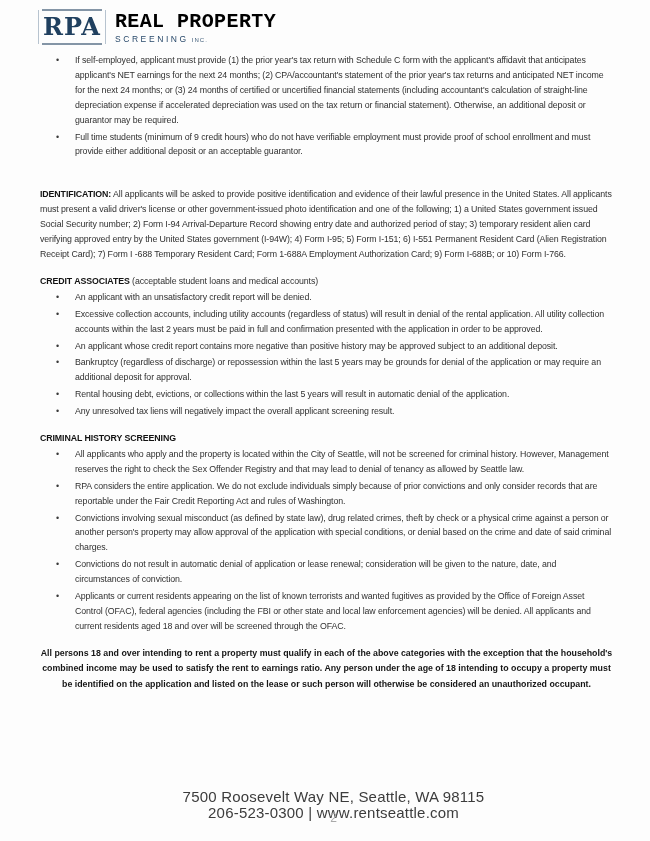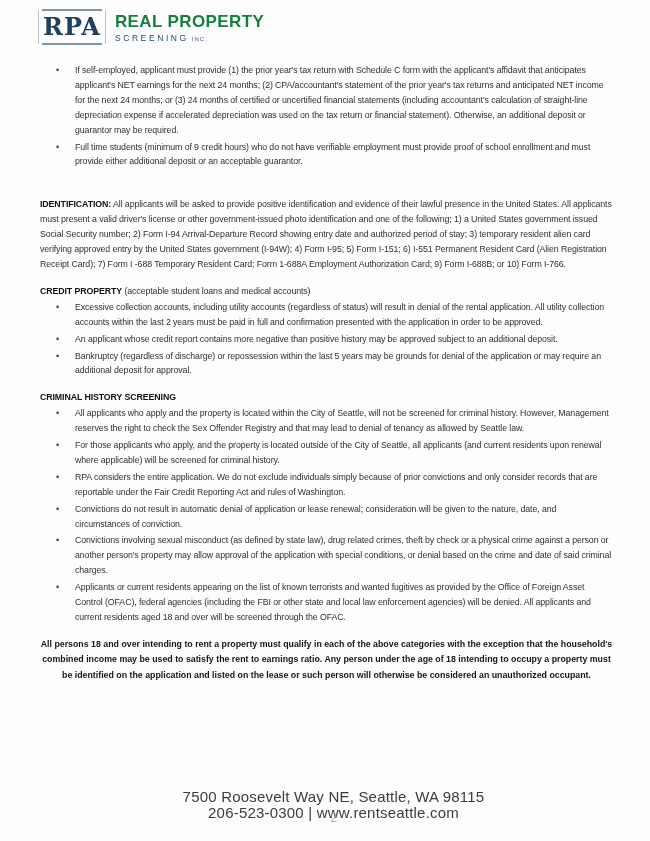--- a/index.html
+++ b/index.html
@@ -38,32 +38,33 @@
     position:relative;
   }
   .monogram::before, .monogram::after {
     content:"";
     position:absolute; left:3px; right:3px; height:2px;
     background:#20405f; opacity:.55;
   }
   .monogram::before { top:-1px; }
   .monogram::after  { bottom:-1px; }
   .logo-text .title {
-    font-weight:bold; font-size:17px; letter-spacing:.4px;
-    color:#15803d;
+    font-weight:bold; font-size:20px; letter-spacing:.4px;
+    color:#000000;
+    font-family:Liberation Mono, monospace;
   }
   .logo-text .subtitle {
     font-size:8.5px; letter-spacing:2.6px; color:#2a4a6b; margin-top:1px;
   }
   .logo-text .subtitle .inc { font-size:6px; letter-spacing:1px; margin-left:3px; color:#3c5possible; }
   .logo-text .subtitle .inc { font-size:6px; letter-spacing:1px; margin-left:3px; color:#3c5a77; }
 
   
   .content {
-    position:absolute; top:63px; left:40px; width:573px;
+    position:absolute; top:53px; left:40px; width:573px;
     font-size:8.8px; line-height:14.9px; letter-spacing:-0.1px;
     text-align:left;
   }
   ul { margin:0; padding:0; list-style:none; }
   li {
     position:relative;
     padding-left:35px;
     margin-bottom:2px;
   }
   li::before {
@@ -113,36 +114,38 @@
   <main class="content">
 
     <ul>
       <li>If self-employed, applicant must provide (1) the prior year's tax return with Schedule C form with the applicant's affidavit that anticipates applicant's NET earnings for the next 24 months; (2) CPA/accountant's statement of the prior year's tax returns and anticipated NET income for the next 24 months; or (3) 24 months of certified or uncertified financial statements (including accountant's calculation of straight-line depreciation expense if accelerated depreciation was used on the tax return or financial statement). Otherwise, an additional deposit or guarantor may be required.</li>
       <li>Full time students (minimum of 9 credit hours) who do not have verifiable employment must provide proof of school enrollment and must provide either additional deposit or an acceptable guarantor.</li>
     </ul>
 
     <p class="para"><b>IDENTIFICATION:</b><span> All applicants will be asked to provide positive identification and evidence of their lawful presence in the United States. All applicants must present a valid driver's license or other government-issued photo identification and one of the following; 1) a United States government issued Social Security number; 2) Form I-94 Arrival-Departure Record showing entry date and authorized period of stay; 3) temporary resident alien card verifying approved entry by the United States government (I-94W); 4) Form I-95; 5) Form I-151; 6) I-551 Permanent Resident Card (Alien Registration Receipt Card); 7) Form I -688 Temporary Resident Card; Form 1-688A Employment Authorization Card; 9) Form I-688B; or 10) Form I-766.</span></p>
 
     <section class="section">
-      <p class="section-head"><b>CREDIT PROPERTY</b><span> (acceptable student loans and medical accounts)</span></p>
+      <p class="section-head"><b>CREDIT ASSOCIATES</b><span> (acceptable student loans and medical accounts)</span></p>
       <ul>
+        <li>An applicant with an unsatisfactory credit report will be denied.</li>
         <li>Excessive collection accounts, including utility accounts (regardless of status) will result in denial of the rental application. All utility collection accounts within the last 2 years must be paid in full and confirmation presented with the application in order to be approved.</li>
         <li>An applicant whose credit report contains more negative than positive history may be approved subject to an additional deposit.</li>
         <li>Bankruptcy (regardless of discharge) or repossession within the last 5 years may be grounds for denial of the application or may require an additional deposit for approval.</li>
+        <li>Rental housing debt, evictions, or collections within the last 5 years will result in automatic denial of the application.</li>
+        <li>Any unresolved tax liens will negatively impact the overall applicant screening result.</li>
       </ul>
     </section>
 
     <section class="section">
       <p class="section-head"><b>CRIMINAL HISTORY SCREENING</b></p>
       <ul>
         <li>All applicants who apply and the property is located within the City of Seattle, will not be screened for criminal history. However, Management reserves the right to check the Sex Offender Registry and that may lead to denial of tenancy as allowed by Seattle law.</li>
-        <li>For those applicants who apply, and the property is located outside of the City of Seattle, all applicants (and current residents upon renewal where applicable) will be screened for criminal history.</li>
         <li>RPA considers the entire application. We do not exclude individuals simply because of prior convictions and only consider records that are reportable under the Fair Credit Reporting Act and rules of Washington.</li>
+        <li>Convictions involving sexual misconduct (as defined by state law), drug related crimes, theft by check or a physical crime against a person or another person's property may allow approval of the application with special conditions, or denial based on the crime and date of said criminal charges.</li>
         <li>Convictions do not result in automatic denial of application or lease renewal; consideration will be given to the nature, date, and circumstances of conviction.</li>
-        <li>Convictions involving sexual misconduct (as defined by state law), drug related crimes, theft by check or a physical crime against a person or another person's property may allow approval of the application with special conditions, or denial based on the crime and date of said criminal charges.</li>
         <li>Applicants or current residents appearing on the list of known terrorists and wanted fugitives as provided by the Office of Foreign Asset Control (OFAC), federal agencies (including the FBI or other state and local law enforcement agencies) will be denied. All applicants and current residents aged 18 and over will be screened through the OFAC.</li>
       </ul>
     </section>
 
     <p class="closing">All persons 18 and over intending to rent a property must qualify in each of the above categories with the exception that the household's combined income may be used to satisfy the rent to earnings ratio. Any person under the age of 18 intending to occupy a property must be identified on the application and listed on the lease or such person will otherwise be considered an unauthorized occupant.</p>
 
   </main>
 
   <footer class="footer">
     <div>7500 Roosevelt Way NE, Seattle, WA 98115</div>

